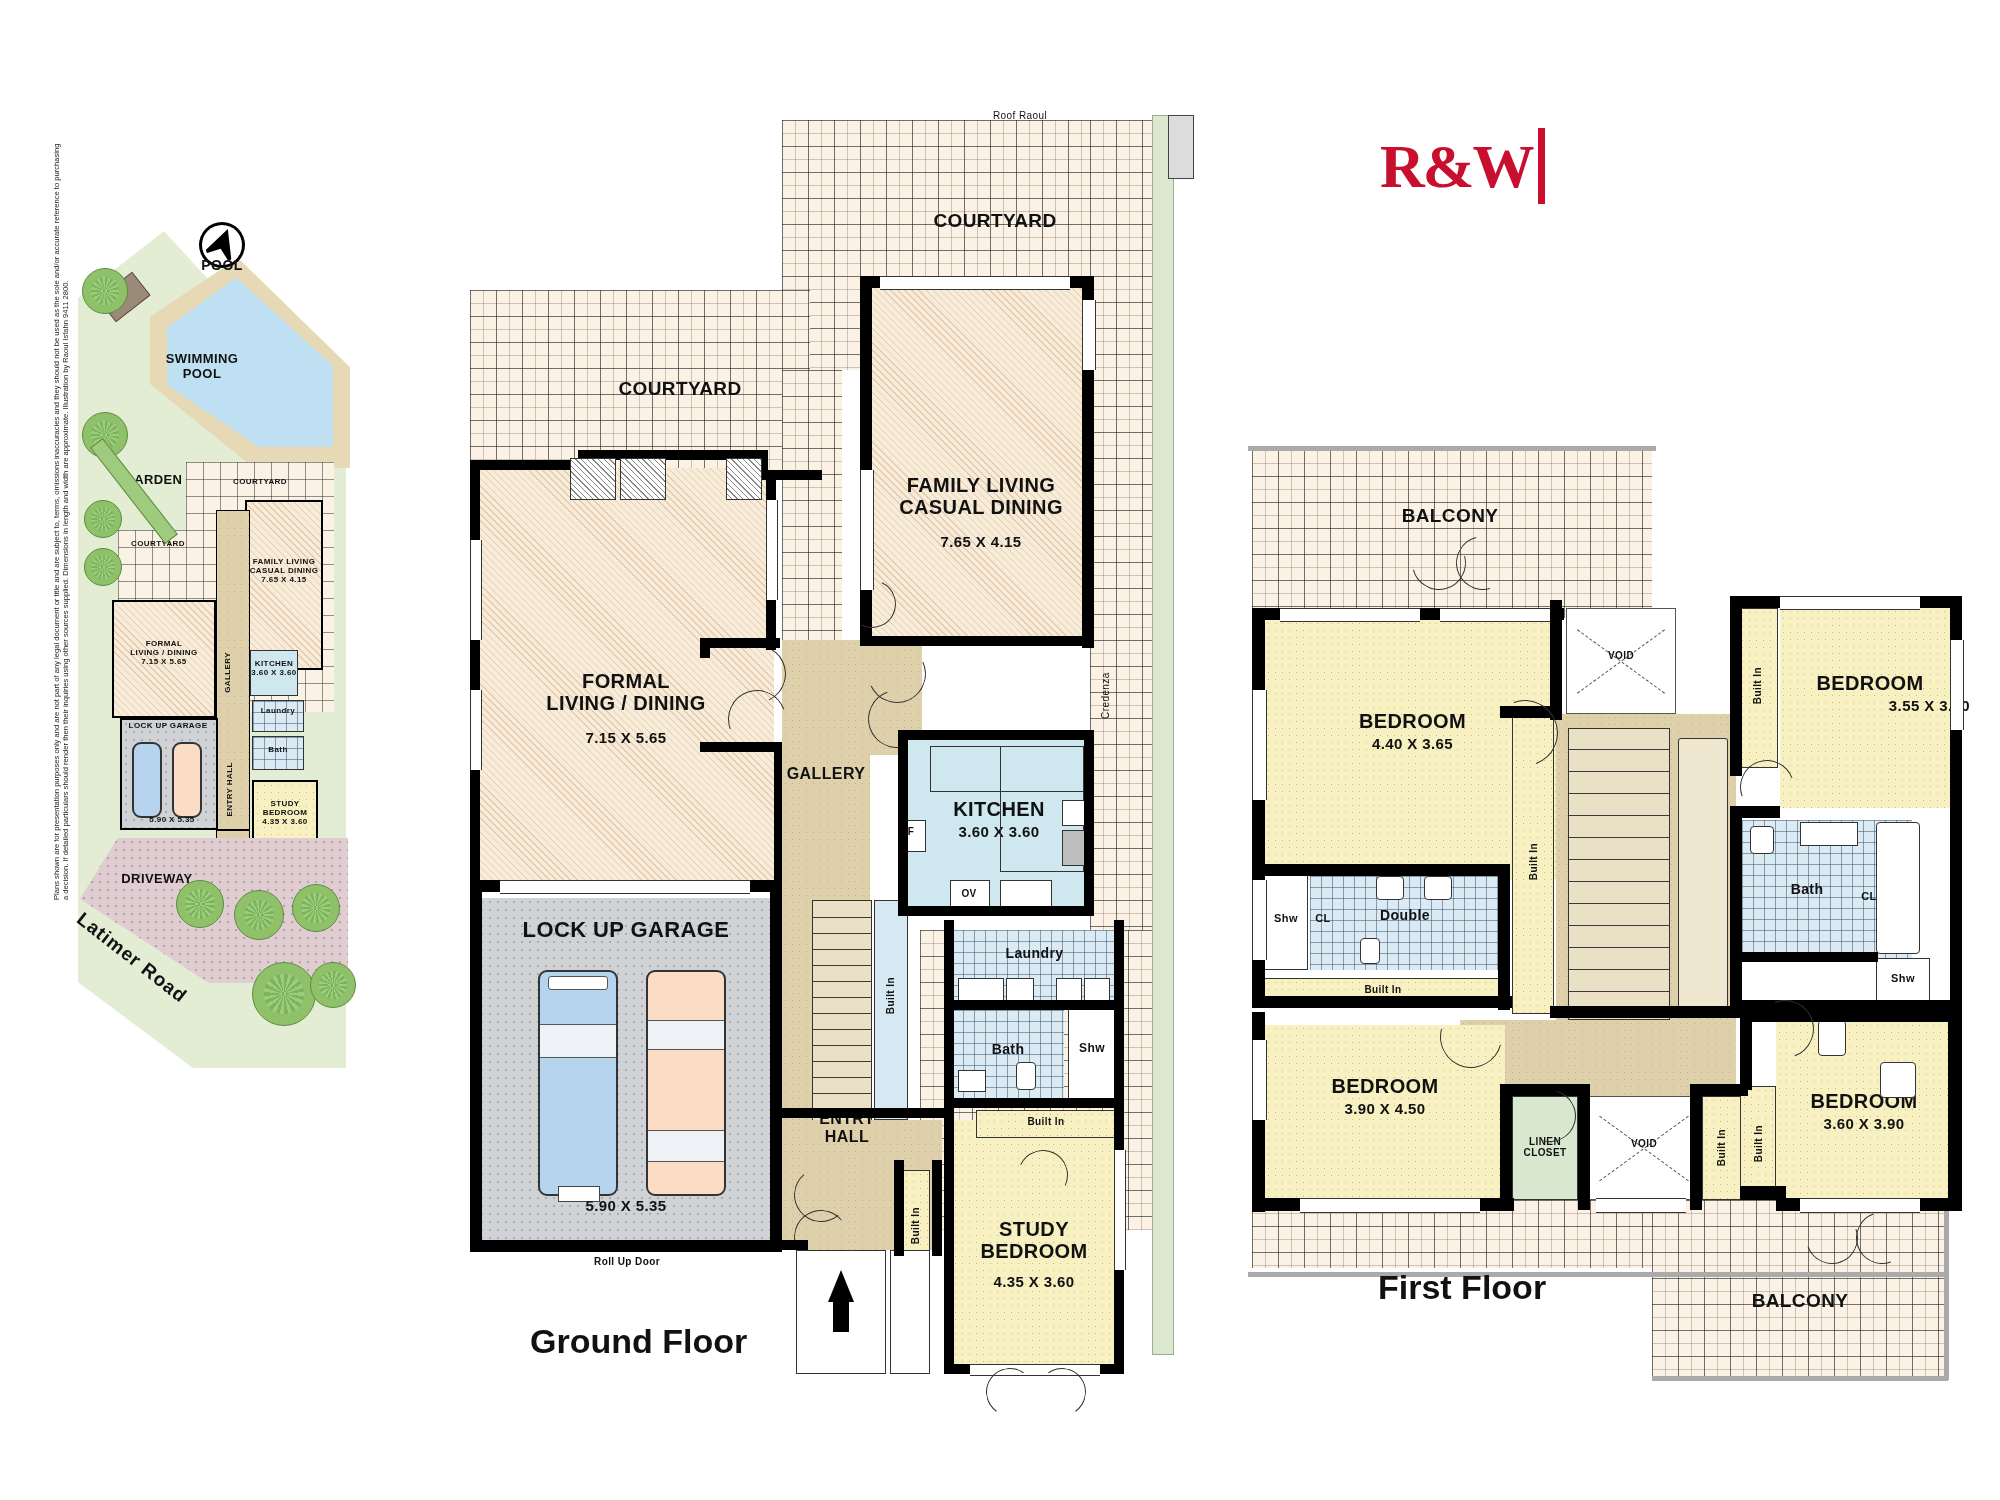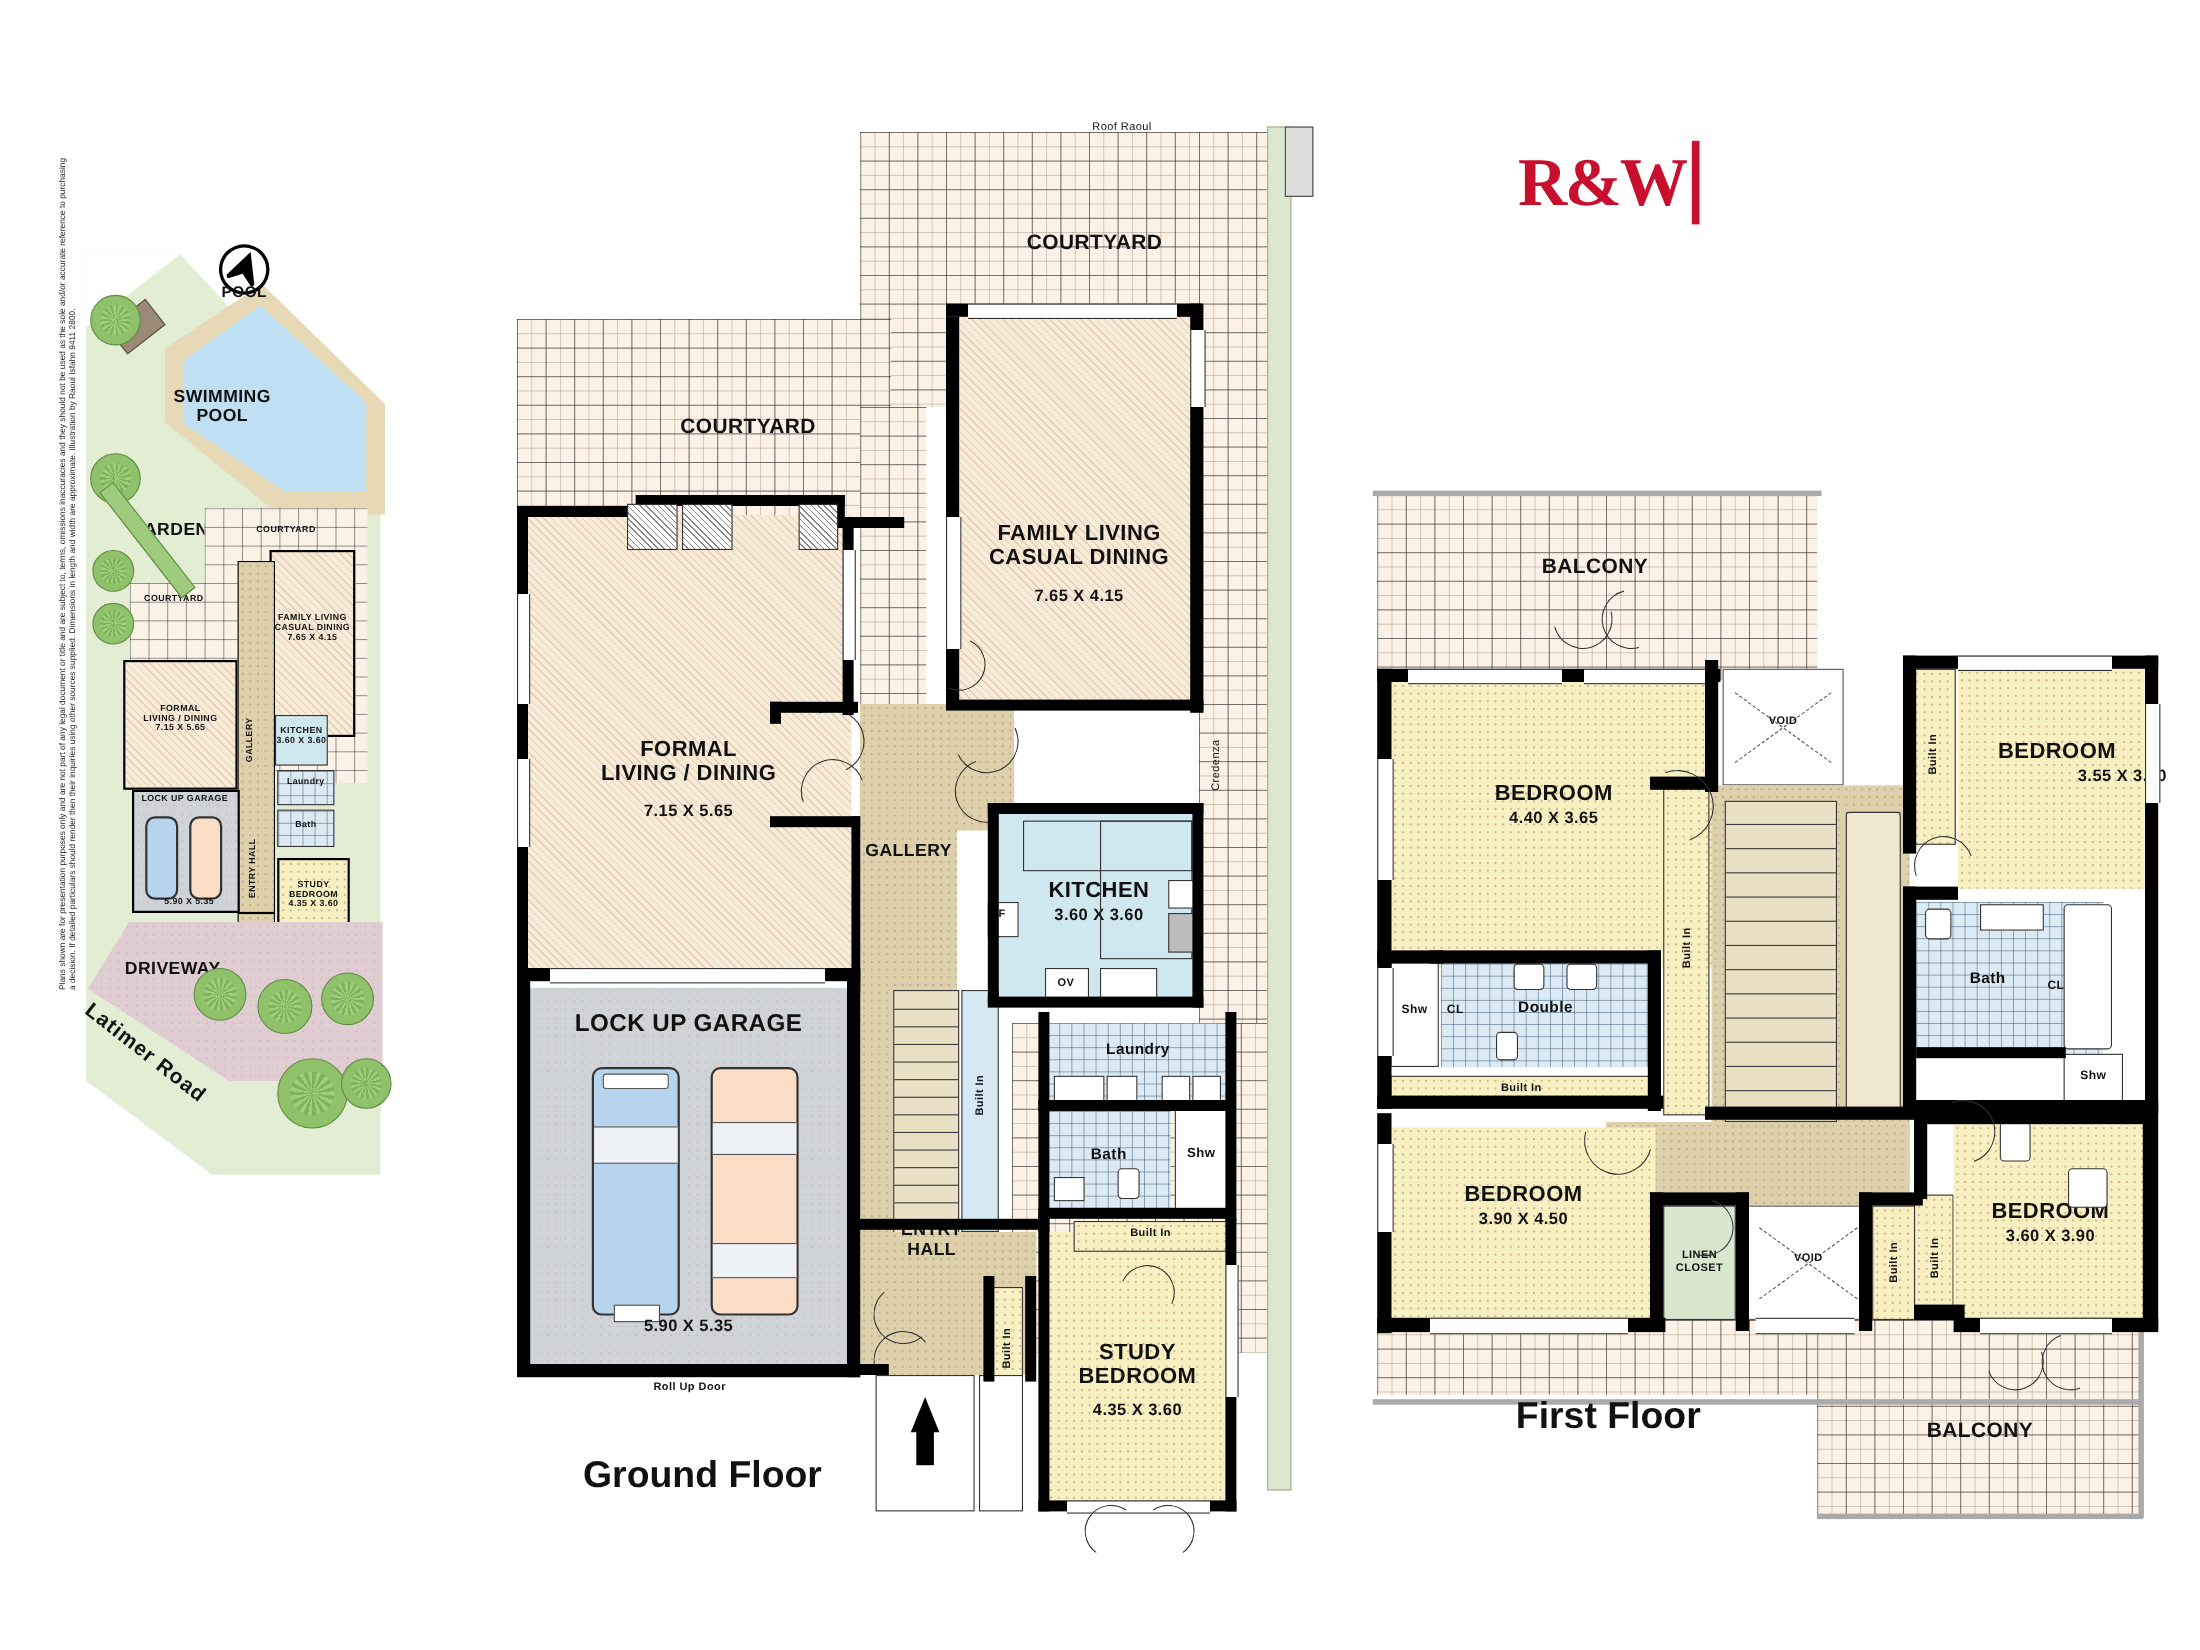--- a/index.html
+++ b/index.html
@@ -11,21 +11,21 @@
   .blue{background:#cfe7ef;}
   .paleblue{background:#d6e9f2;}
   .green{background:#d8e8cf;}
   .white{background:#ffffff;}
   .wall{position:absolute;background:#000;}
   .lbl{position:absolute;text-align:center;line-height:1.12;
        font-weight:bold;letter-spacing:.4px;white-space:nowrap;}
   .lbl.big{font-size:20px;}
   .lbl.med{font-size:17px;}
   .lbl.dim{font-size:15px;font-weight:bold;}
-  .lbl.sm{font-size:16px;}
+  .lbl.sm{font-size:13px;}
   .lbl.xs{font-size:10px;}
   .lbl.tiny{font-size:8px;}
   .vert{transform:rotate(-90deg);transform-origin:center center;}
   
   .tile{
     background-color:#fbf1e4;
     background-image:
       linear-gradient(to right, rgba(40,40,40,.55) 1px, transparent 1px),
       linear-gradient(to bottom, rgba(40,40,40,.55) 1px, transparent 1px),
       linear-gradient(to right, rgba(120,110,100,.35) 1px, transparent 1px),

